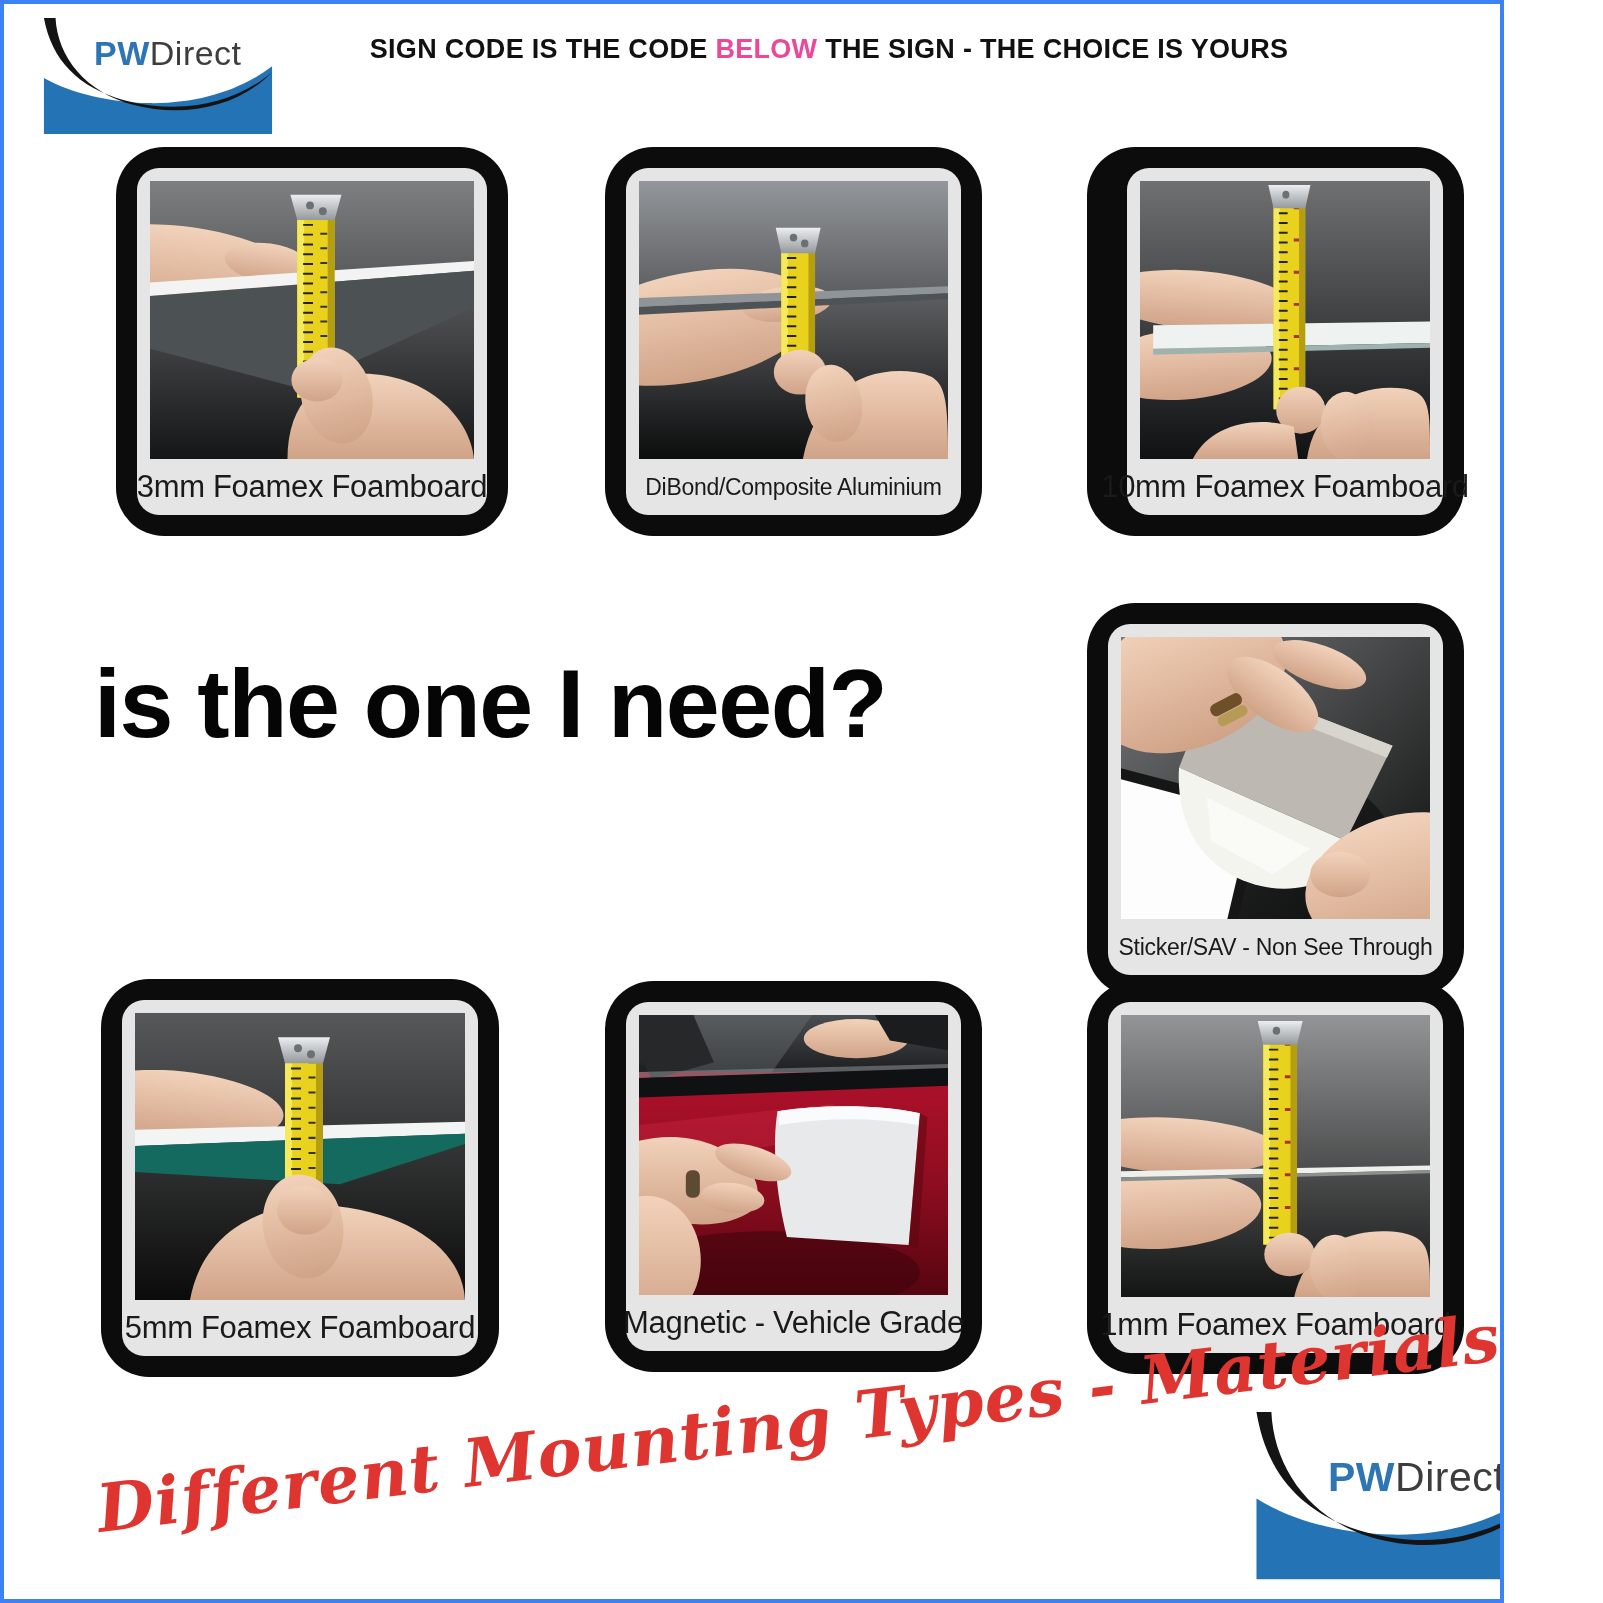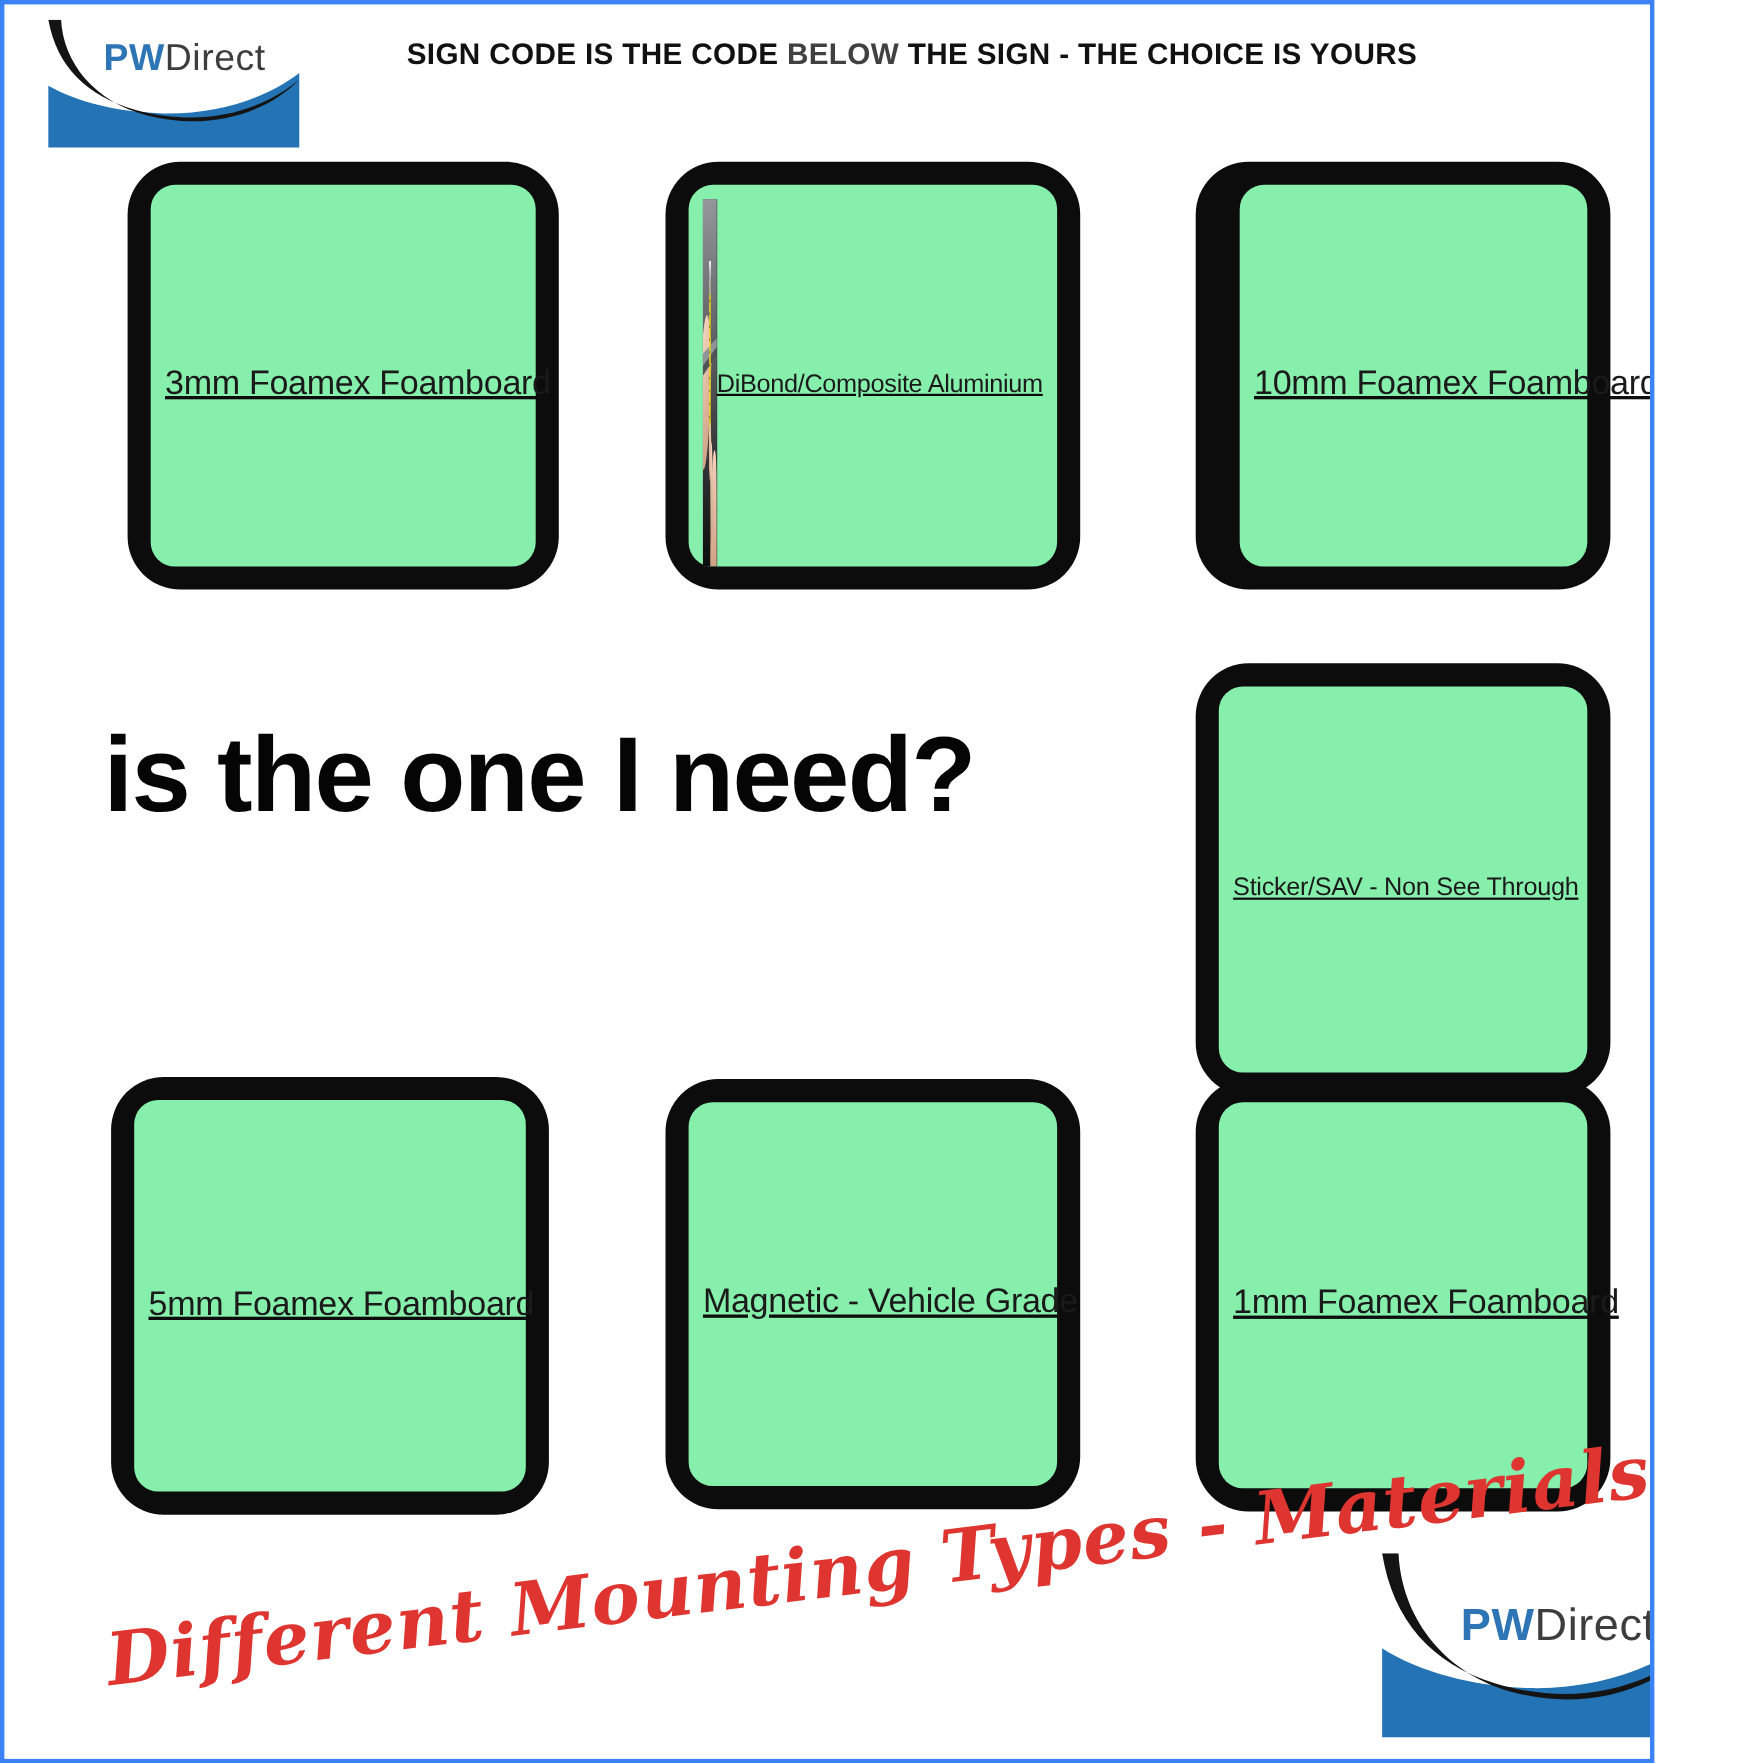--- a/index.html
+++ b/index.html
@@ -16,31 +16,31 @@
   .logo-direct{color:#3d3d3d;font-weight:400;}
   .logo-top{left:38px;top:14px;width:232px;height:118px;}
   .logo-top .logo-text{left:52px;top:16px;font-size:34px;}
   .logo-bot{left:1250px;top:1408px;width:298px;height:170px;}
   .logo-bot .logo-text{left:74px;top:42px;font-size:41px;}
   
   .header-text{
     position:absolute;left:300px;top:30px;width:1050px;text-align:center;
     font-weight:bold;font-size:27px;line-height:31px;color:#111;letter-spacing:0.3px;
   }
-  .hl{color:#404040;}
+  .hl{color:#ec4899;}
   
   .question{
     position:absolute;left:90px;top:640px;font-size:97px;font-weight:bold;
     line-height:1.24;letter-spacing:-1.5px;color:#050505;white-space:nowrap;
   }
   
   .card{position:absolute;background:#0c0c0c;border-radius:48px;padding:21px;box-sizing:border-box;}
   .card-inner{
-    background:#86efac;border-radius:22px;width:100%;height:100%;box-sizing:border-box;
-    display:flex;flex-direction:row;padding:13px 13px 0 13px;text-decoration:underline;
+    background:#e5e5e5;border-radius:22px;width:100%;height:100%;box-sizing:border-box;
+    display:flex;flex-direction:column;padding:13px 13px 0 13px;
   }
   .photo{flex:1 1 auto;overflow:hidden;background:#333;}
   .photo svg{display:block;width:100%;height:100%;}
   .caption{
     flex:0 0 56px;display:flex;align-items:center;justify-content:center;
     font-size:31px;color:#1a1a1a;white-space:nowrap;letter-spacing:-0.3px;
   }
   .cap-sm .caption{font-size:23px;}
   .c1{left:112px;top:143px;width:392px;height:389px;}
   .c2{left:601px;top:143px;width:377px;height:389px;}

